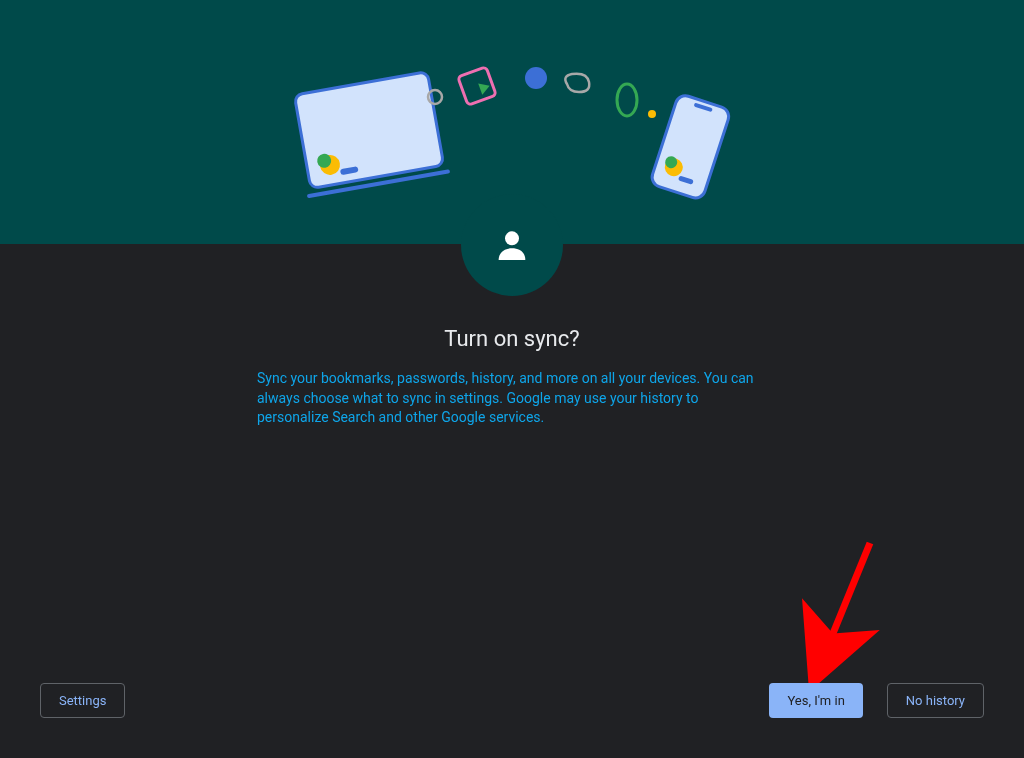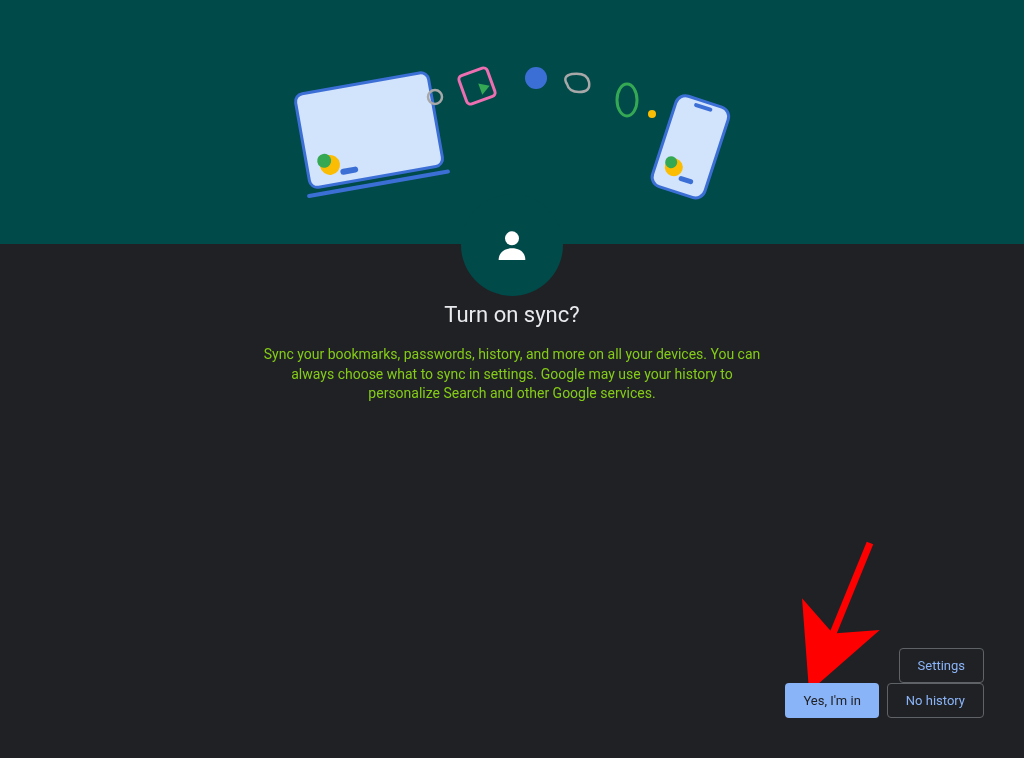--- a/index.html
+++ b/index.html
@@ -41,52 +41,51 @@
       display: flex;
       align-items: center;
       justify-content: center;
     }
     .avatar-circle svg {
       width: 40px;
       height: 40px;
     }
     .content {
       width: 100%;
-      padding-top: 58px;
+      padding-top: 82px;
       display: flex;
       flex-direction: column;
       align-items: center;
     }
     .title {
       color: #e8eaed;
       font-size: 22px;
       font-weight: 400;
       margin-bottom: 18px;
     }
     .description {
-      color: #84cc16;
+      color: #0ea5e9;
       font-size: 14px;
       line-height: 1.4;
       max-width: 510px;
-      text-align: center;
+      text-align: left;
     }
     .footer {
       position: absolute;
       bottom: 40px;
       left: 0;
       width: 100%;
       padding: 0 40px;
       display: flex;
       justify-content: space-between;
-      align-items: flex-end;
-      flex-direction: column;
+      align-items: flex-start;
     }
     .footer-right {
       display: flex;
-      gap: 8px;
+      gap: 24px;
     }
     .btn {
       font-family: inherit;
       font-size: 13px;
       padding: 9px 18px;
       border-radius: 4px;
       cursor: pointer;
       border: 1px solid transparent;
     }
     .btn-outline {

